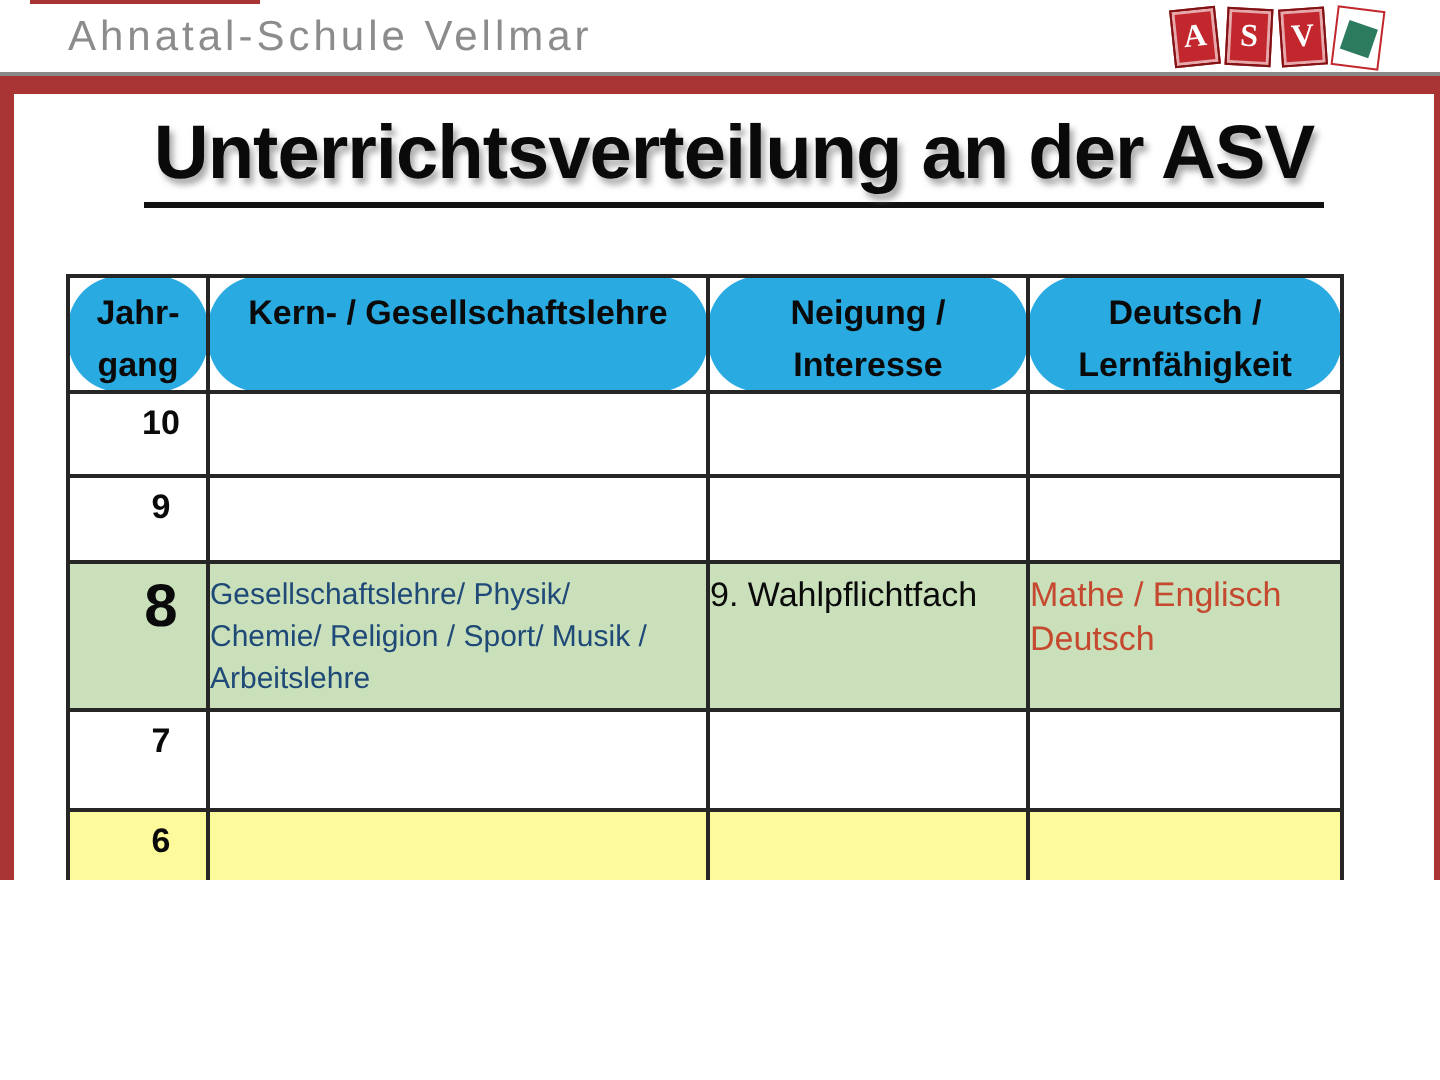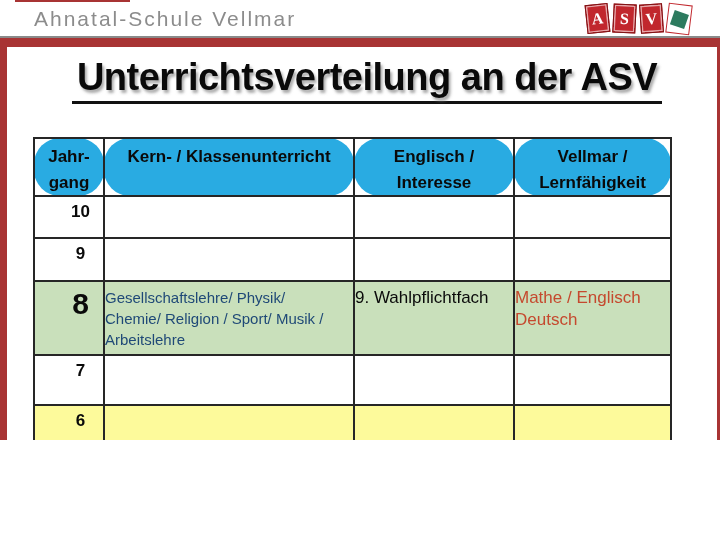--- a/index.html
+++ b/index.html
@@ -99,24 +99,24 @@
     <colgroup>
       <col style="width:70px">
         <col style="width:250px">
         <col style="width:160px">
         <col style="width:157px">
     </colgroup>
     <tbody>
         <tr class="row-header">
       <th>Jahr-
 gang</th>
-      <th>Kern- / Klassenunterricht</th>
-      <th>Englisch /
+      <th>Kern- / Gesellschaftslehre</th>
+      <th>Neigung /
 Interesse</th>
-      <th>Vellmar /
+      <th>Deutsch /
 Lernfähigkeit</th>
     </tr>
     <tr class="row-10">
       <td class="grade">10</td>
       <td class="cell"></td>
       <td class="cell"></td>
       <td class="cell"></td>
     </tr>
     <tr class="row-9">
       <td class="grade">9</td>

